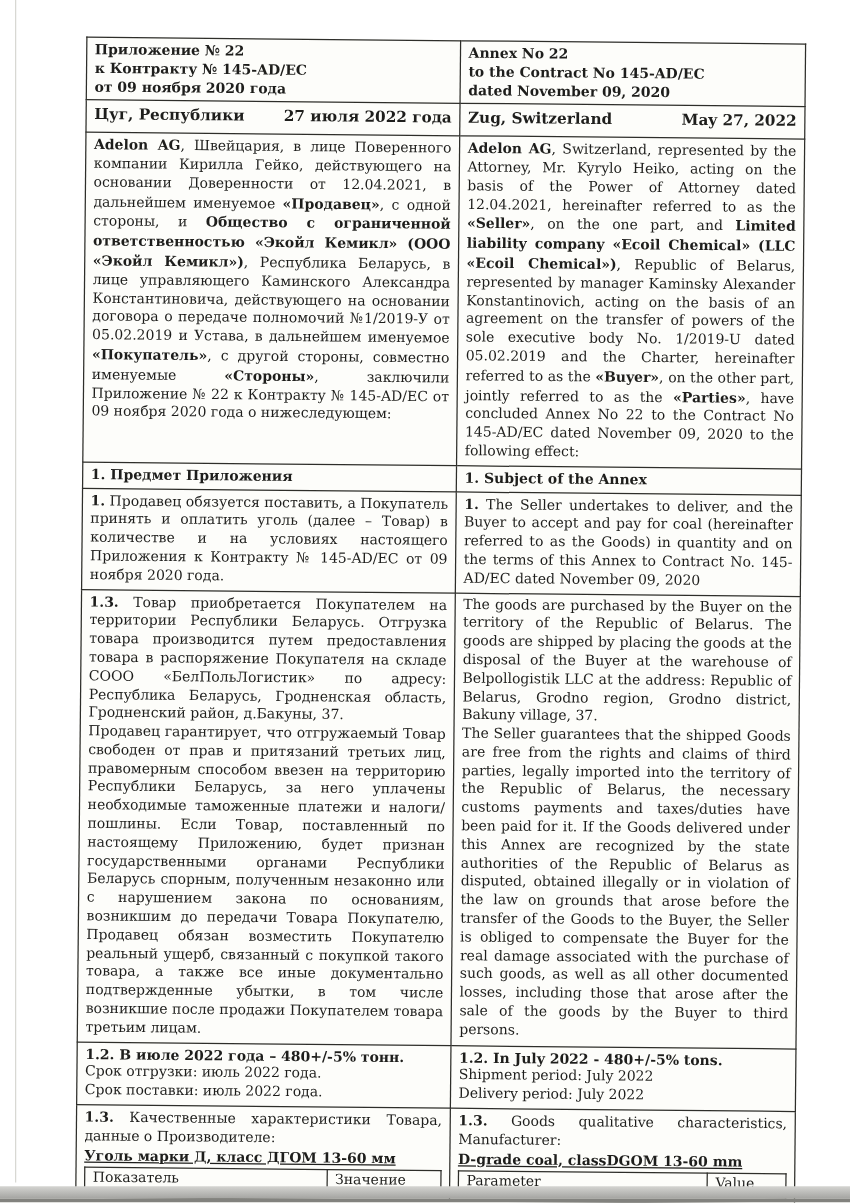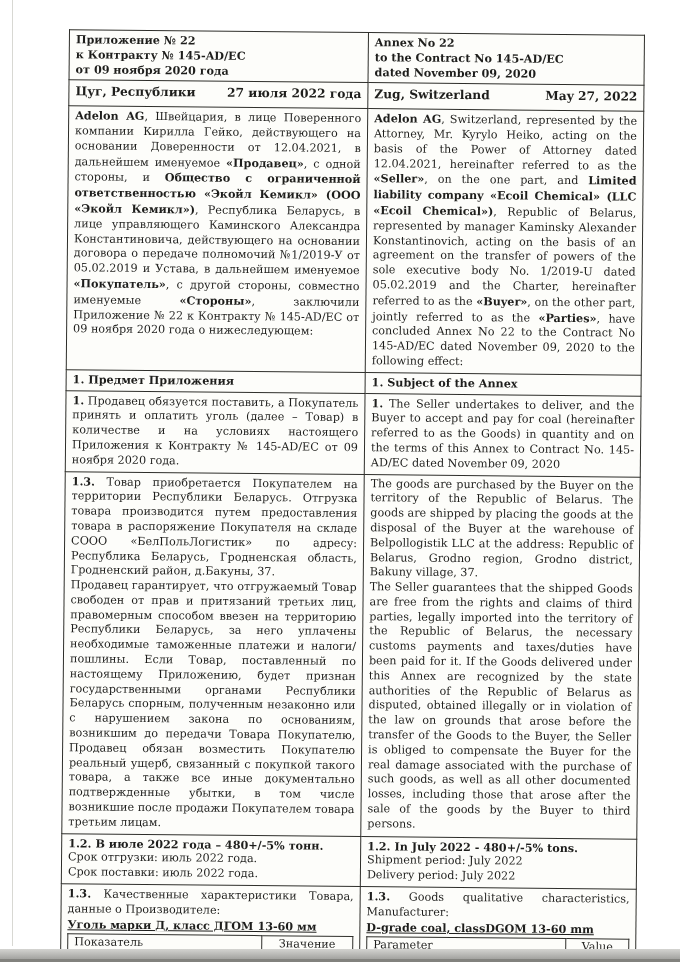--- a/index.html
+++ b/index.html
@@ -78,21 +78,21 @@
     margin: 2px 0 1px 0;
     background: #fdfdfa;
   }
   table.spec td {
     border: 1.3px solid #2e2e2a;
     padding: 1px 6px 2px 6px;
     font-size: 11.2px;
     line-height: 14.5px;
     text-align: left;
   }
-  table.spec td.val-col { text-align: center; }
+  table.spec td.val-col { text-align: left; }
   .spec-param-ru { width: 68%; }
   .spec-param-en { width: 76%; }
 </style>
 </head>
 <body>
 
 <div class="page-edge-line"></div>
 
 <div class="doc">
   <table class="contract">

